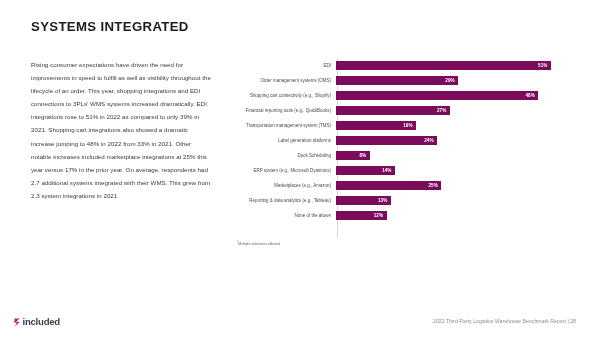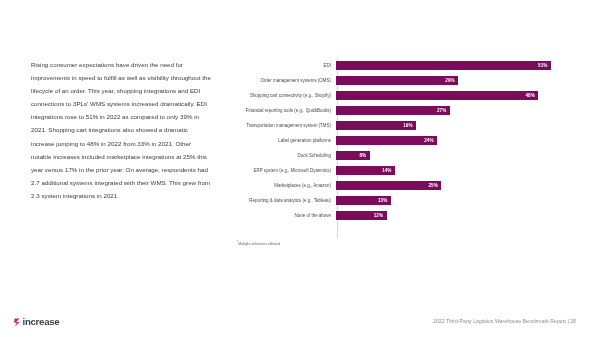--- a/index.html
+++ b/index.html
@@ -157,20 +157,21 @@
     color: #8a8a93;
     letter-spacing: 0.05px;
     white-space: nowrap;
   }
 </style>
 </head>
 <body>
 
 <div class="slide">
 
+  <div class="slide-title">SYSTEMS INTEGRATED</div>
 
   <div class="body-copy">Rising consumer expectations have driven the need for improvements in speed to fulfill as well as visibility throughout the lifecycle of an order. This year, shopping integrations and EDI connections to 3PLs' WMS systems increased dramatically. EDI integrations rose to 51% in 2022 as compared to only 39% in 2021. Shopping cart integrations also showed a dramatic increase jumping to 48% in 2022 from 33% in 2021. Other notable increases included marketplace integrations at 25% this year versus 17% in the prior year. On average, respondents had 2.7 additional systems integrated with their WMS. This grew from 2.3 system integrations in 2021.</div>
 
   <div class="chart">
     <div class="chart-axis"></div>
     <div class="chart-rows" id="chart-rows">
         <div class="row">
           <div class="row-label">EDI</div>
           <div class="bar-track">
             <div class="bar" style="width: 214.93px; background: rgb(122, 12, 91);">
@@ -262,18 +263,18 @@
   </div>
 
   <div class="footnote">
     <sup>*</sup><span>Multiple selections allowed</span>
   </div>
 
   <div class="logo">
     <svg class="logo-mark" viewBox="0 0 16 18">
       <path d="M1 1 L11 1 L4.5 8.2 L11.5 8.2 L1.5 17 L5.5 9.6 L0.5 9.6 Z" fill="#c5267f"></path>
     </svg>
-    <span class="logo-word">increase</span>
+    <span class="logo-word">included</span>
   </div>
 
   <div class="footer-text">2022 Third-Party Logistics Warehouse Benchmark Report  |  28</div>
 
 </div>
 
 </body></html>

